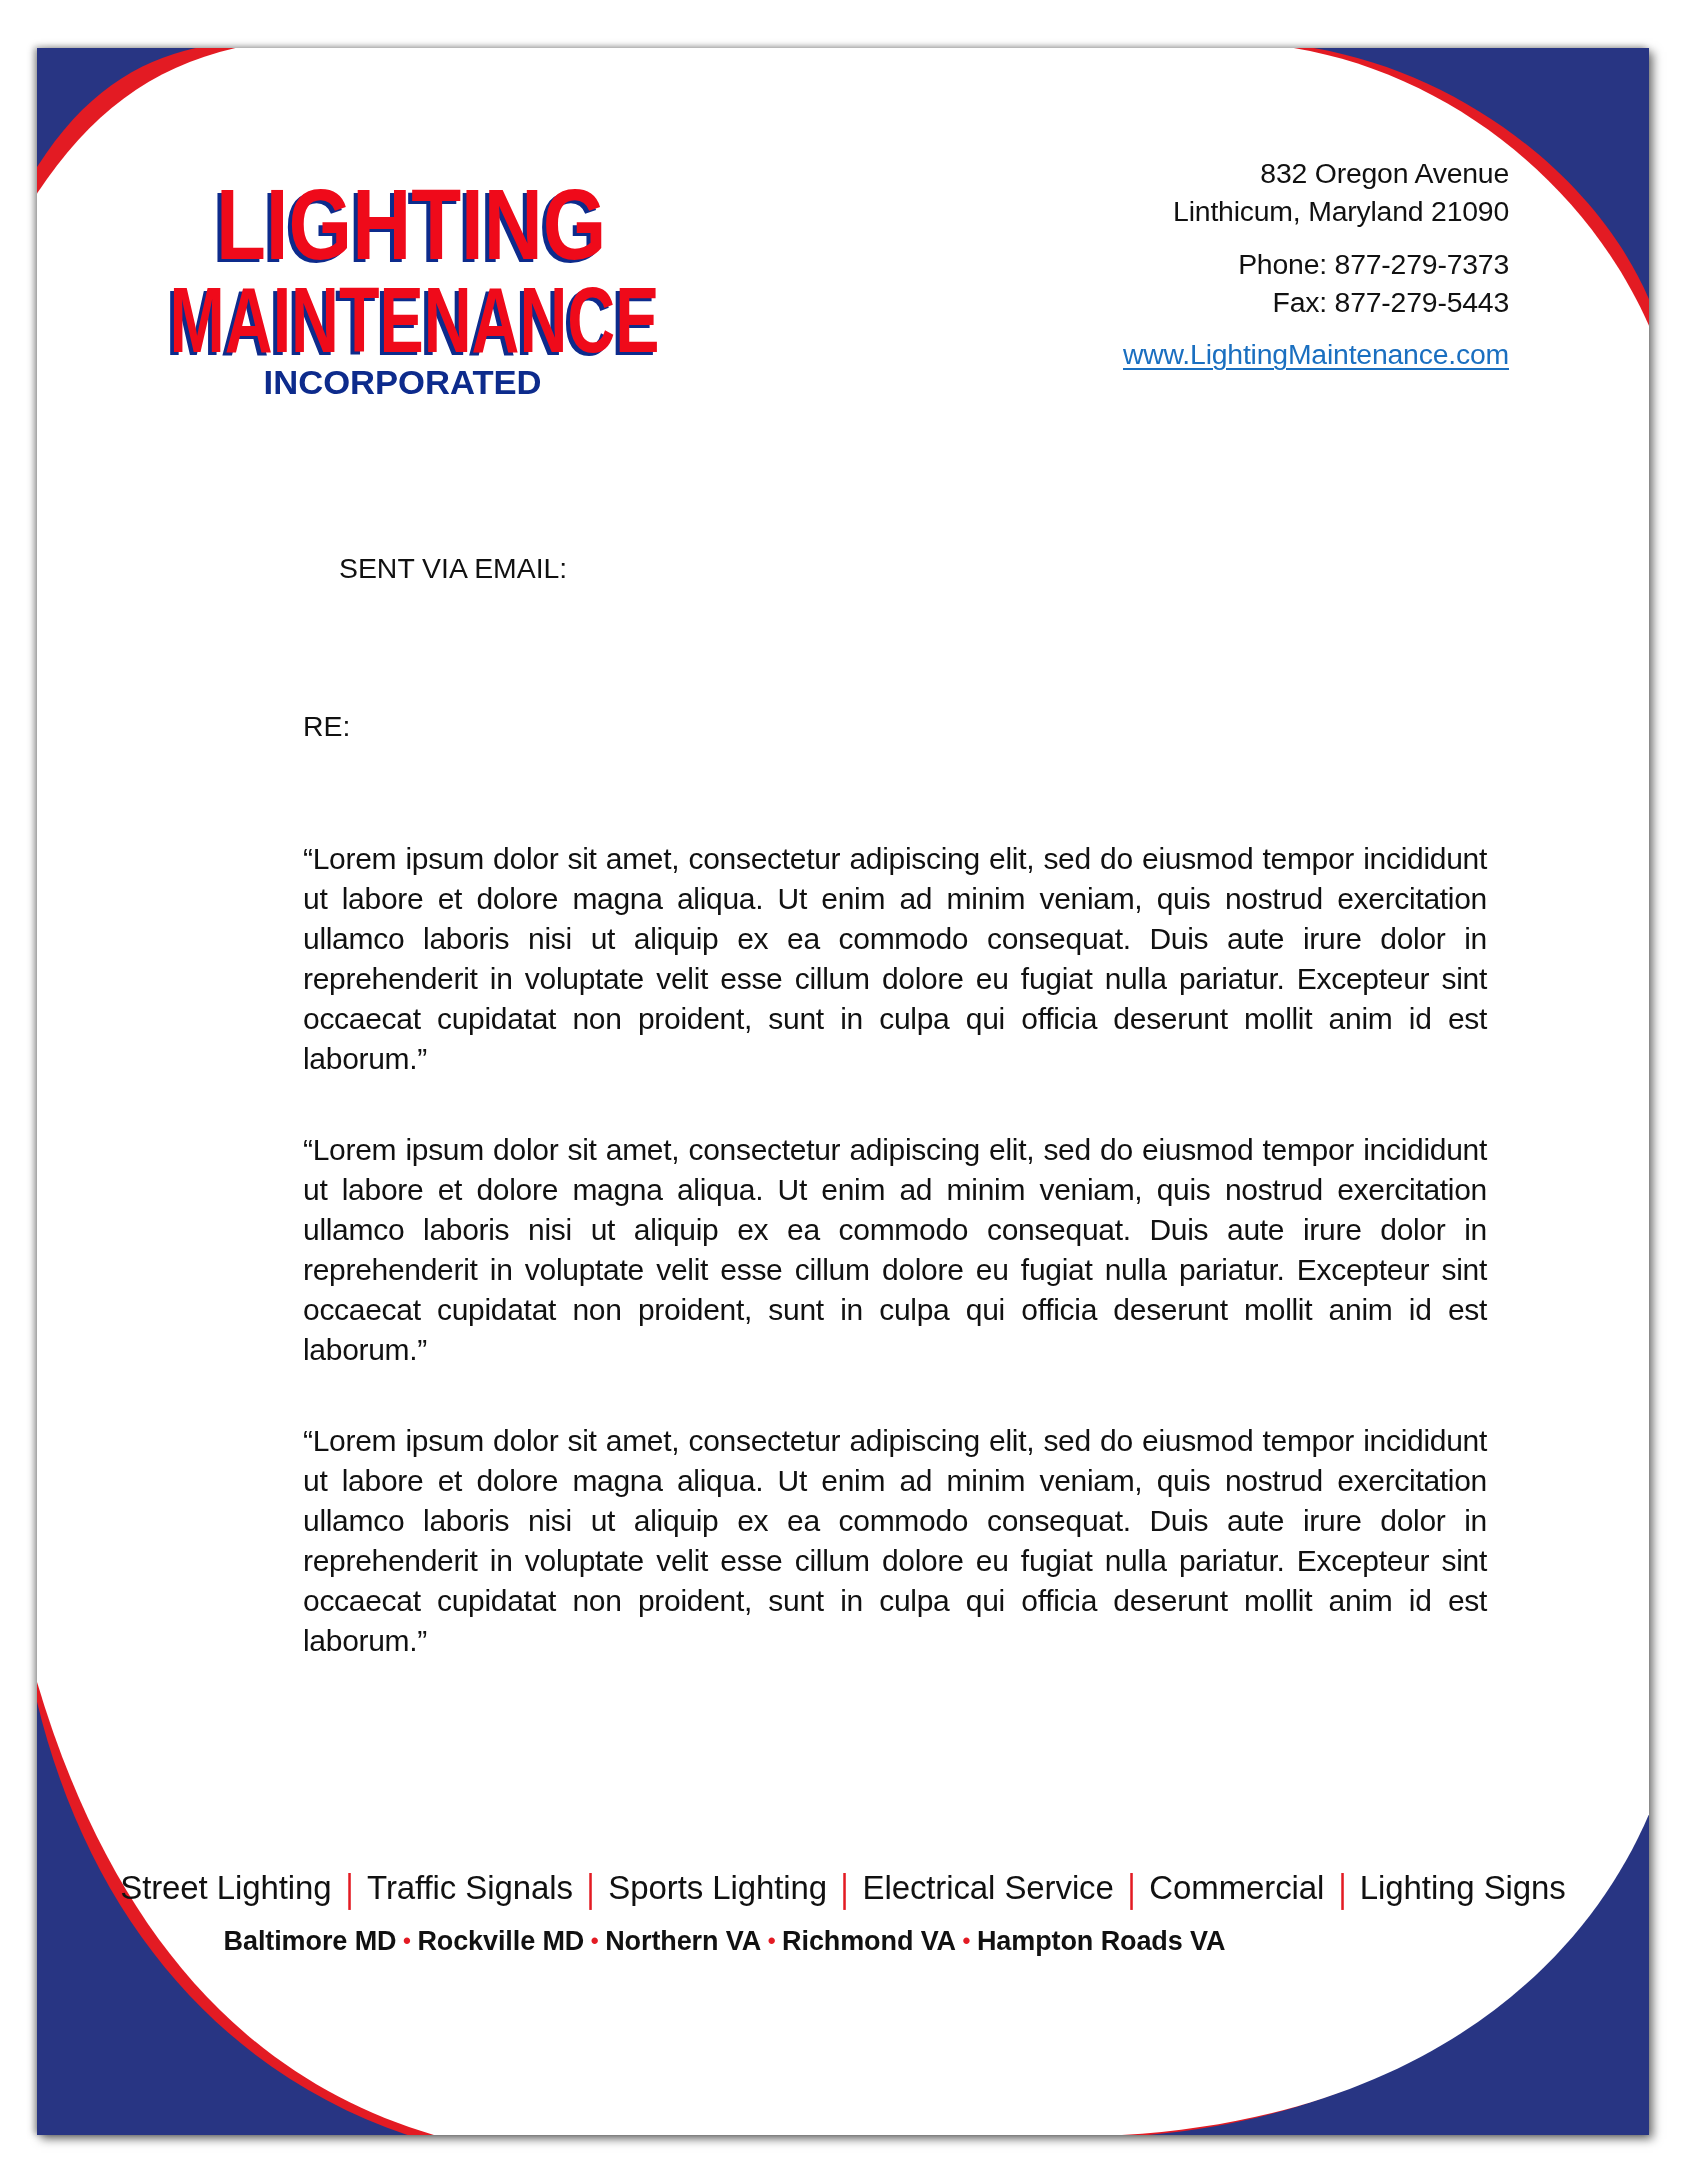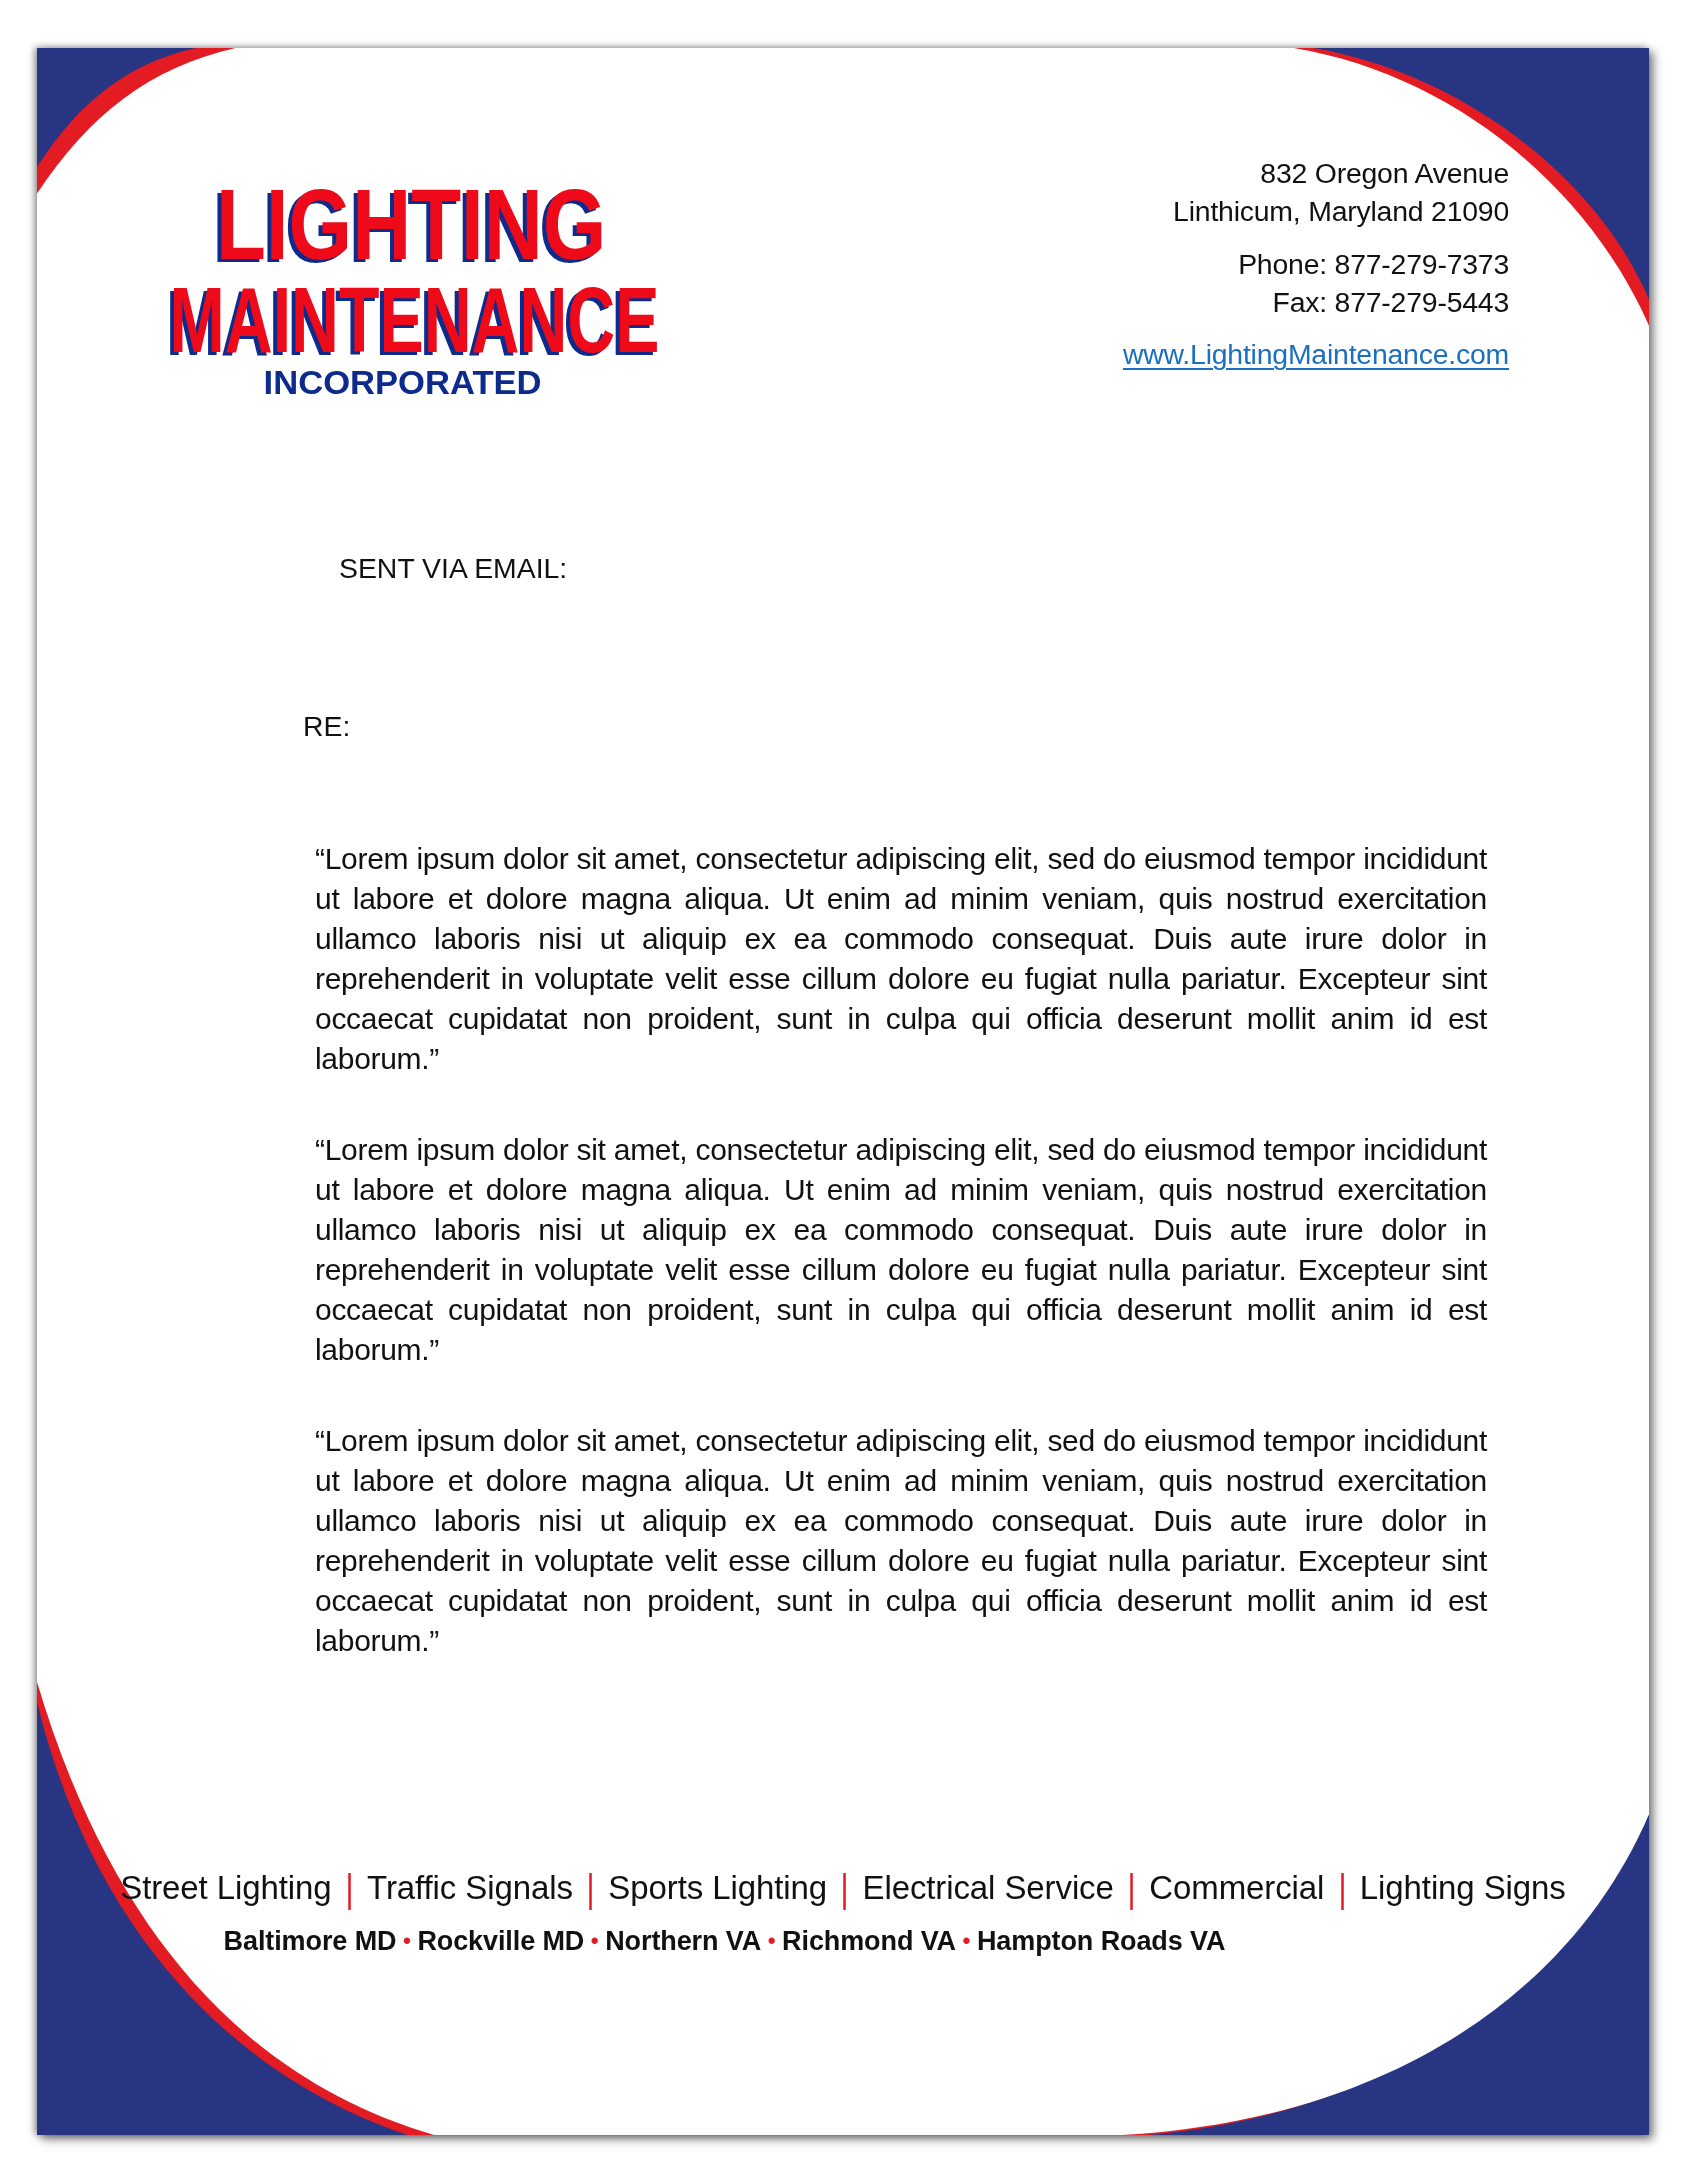--- a/index.html
+++ b/index.html
@@ -17,21 +17,21 @@
     font-size:28.4px; line-height:38px; letter-spacing:-0.2px;
   }
   .contact .gap { height:14.6px; }
   .contact a { color:#1a6fc0; text-decoration:underline; text-decoration-thickness:2px; text-underline-offset:4px; }
   .body-block { position:absolute; left:266px; top:457px; width:1184px; color:#111; }
   .label { font-size:28.4px; line-height:34px; margin:0; }
   .label.sent { position:absolute; top:46px; left:0;margin-left:36px; }
   .label.re { position:absolute; top:204px; left:0;text-align:center; }
   .paras { position:absolute; top:334px; left:0; width:1184px; }
   .paras p {
-    margin:0 0 51px 12px; font-size:30px; line-height:40px; text-align:justify; letter-spacing:-0.3px;
+    margin:0 0 51px 0; font-size:30px; line-height:40px; text-align:justify; letter-spacing:-0.3px;
   }
   .services {
     position:absolute; left:0; width:1612px; top:1823px; text-align:center;
     font-size:33px; line-height:34px; color:#111; letter-spacing:-0.1px;
   }
   .services .sep { color:#e31b23; font-weight:bold; margin:0 13.2px; display:inline-block; transform:scaleX(0.6) scaleY(1.2); }
   .locations {
     position:absolute; left:0; width:1375px; top:1876px; text-align:center;
     font-size:27px; line-height:34px; color:#111; letter-spacing:-0.1px;font-weight:bold;
   }

